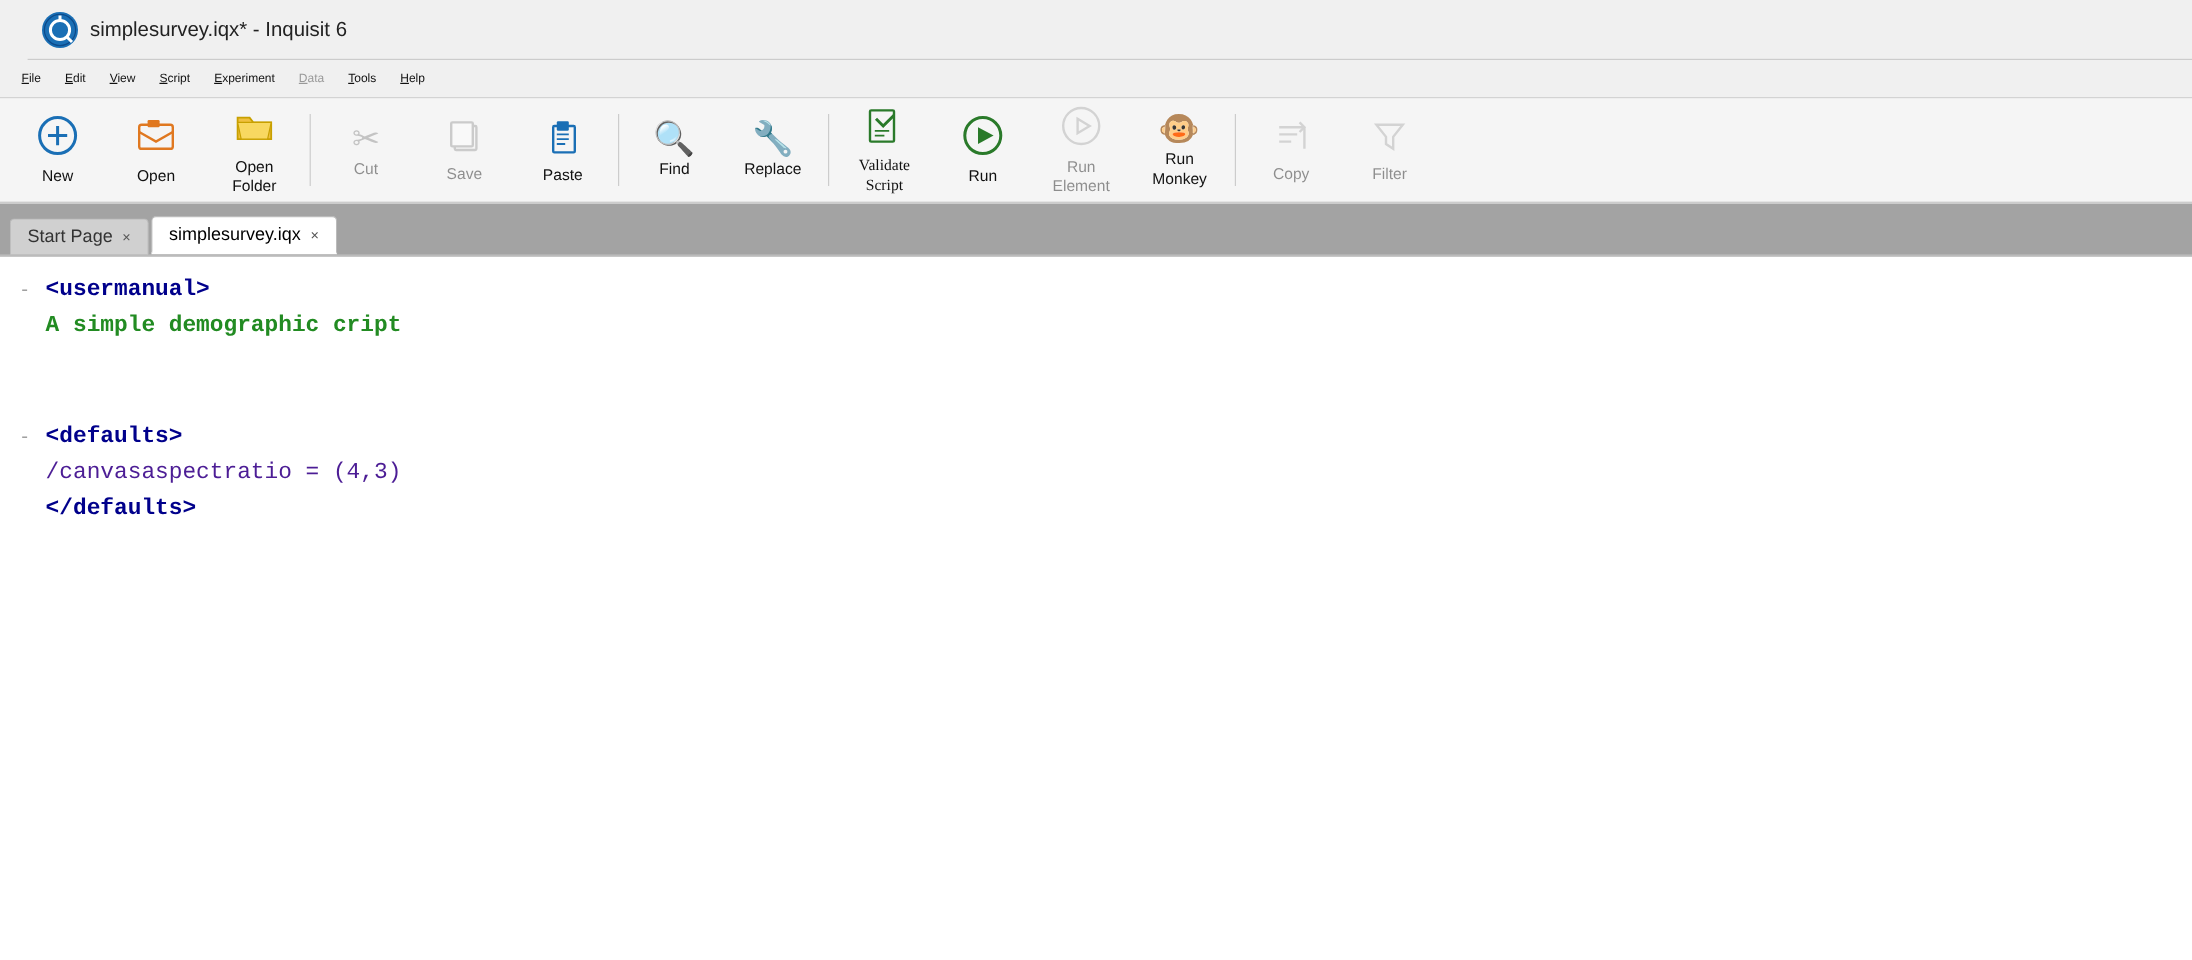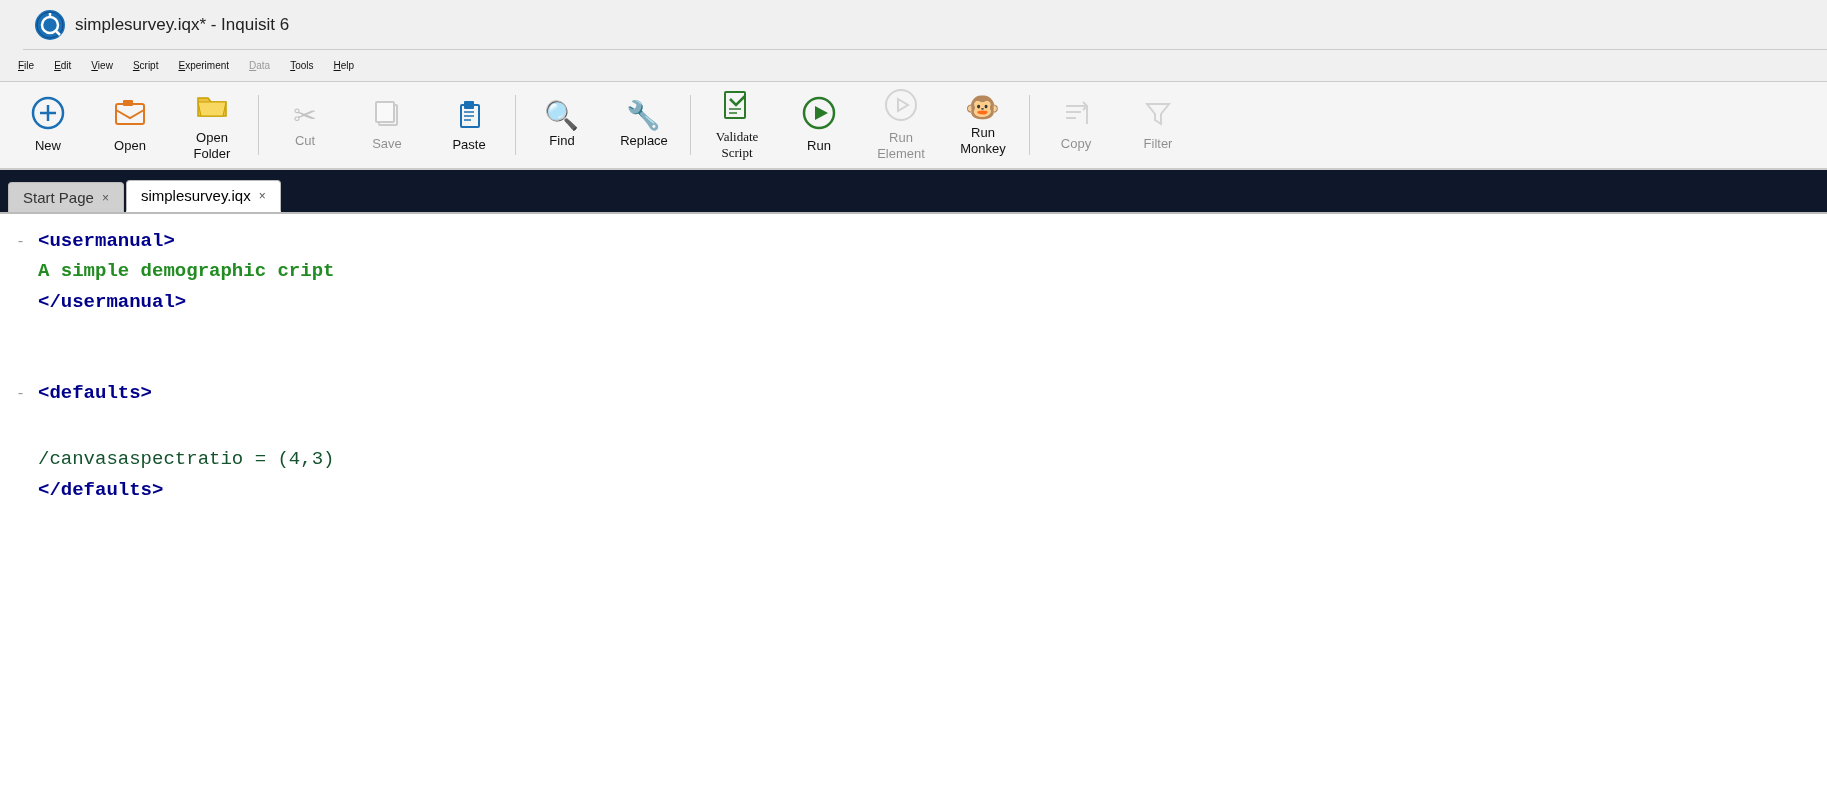--- a/index.html
+++ b/index.html
@@ -78,21 +78,21 @@
       width: 1px;
       height: 60px;
       background: #ccc;
       margin: 0 4px;
     }
     .icon-blue { color: #1a6fb5; }
     .icon-gray { color: #888; }
 
     
     #tab-bar {
-      background: #0f172a;
+      background: #a3a3a3;
       height: 44px;
       display: flex;
       align-items: flex-end;
       padding: 0 0 0 8px;
       border-bottom: 2px solid #bbb;
     }
     .tab {
       display: flex;
       align-items: center;
       padding: 6px 14px;
@@ -137,21 +137,21 @@
       color: #999;
       font-size: 15px;
       width: 18px;
       margin-right: 4px;
       flex-shrink: 0;
       user-select: none;
     }
     .tag { color: #00008b; font-weight: bold; }
     .content { color: #228b22; font-weight: bold; }
     .attr-value { color: #c00000; }
-    .plain { color: #14532d; margin-top: 36px; }
+    .plain { color: #4c1d95; }
     .empty-line { height: 1.6em; }
   </style>
 </head>
 <body>
 
 <div id="title-bar">
   <div class="app-icon">
     <svg width="28" height="28" viewBox="0 0 28 28">
       <circle cx="14" cy="14" r="13" fill="#1a6fb5" stroke="#0d4a8a" stroke-width="1"></circle>
       <circle cx="14" cy="14" r="8" fill="none" stroke="white" stroke-width="2.5"></circle>
@@ -331,24 +331,20 @@
 
 <div id="editor-area">
   <div class="code-line">
     <span class="gutter">-</span>
     <span class="tag">&lt;usermanual&gt;</span>
   </div>
   <div class="code-line">
     <span class="gutter"></span>
     <span class="content">A simple demographic cript</span>
   </div>
-  <div class="code-line">
-    <span class="gutter"></span>
-    <span class="tag">&lt;/usermanual&gt;</span>
-  </div>
   <div class="empty-line"></div>
   <div class="empty-line"></div>
   <div class="code-line">
     <span class="gutter">-</span>
     <span class="tag">&lt;defaults&gt;</span>
   </div>
   <div class="code-line">
     <span class="gutter"></span>
     <span class="plain">/canvasaspectratio = (4,3)</span>
   </div>

